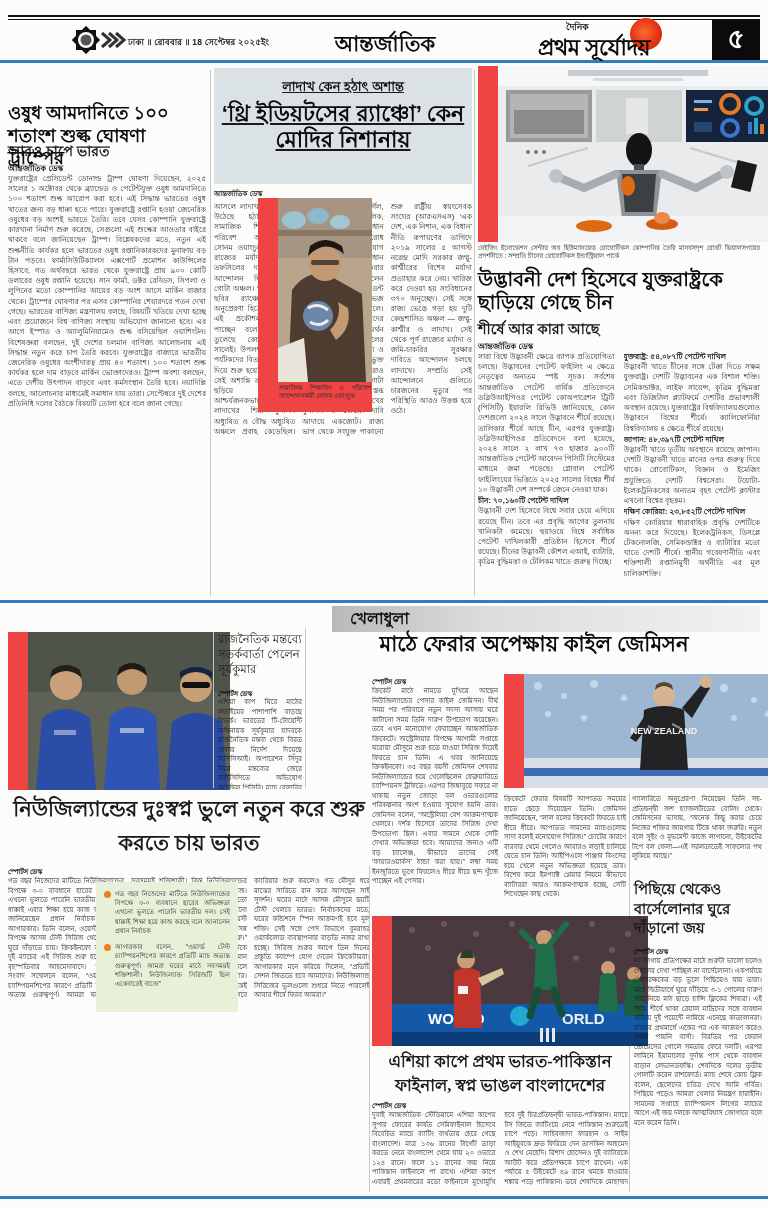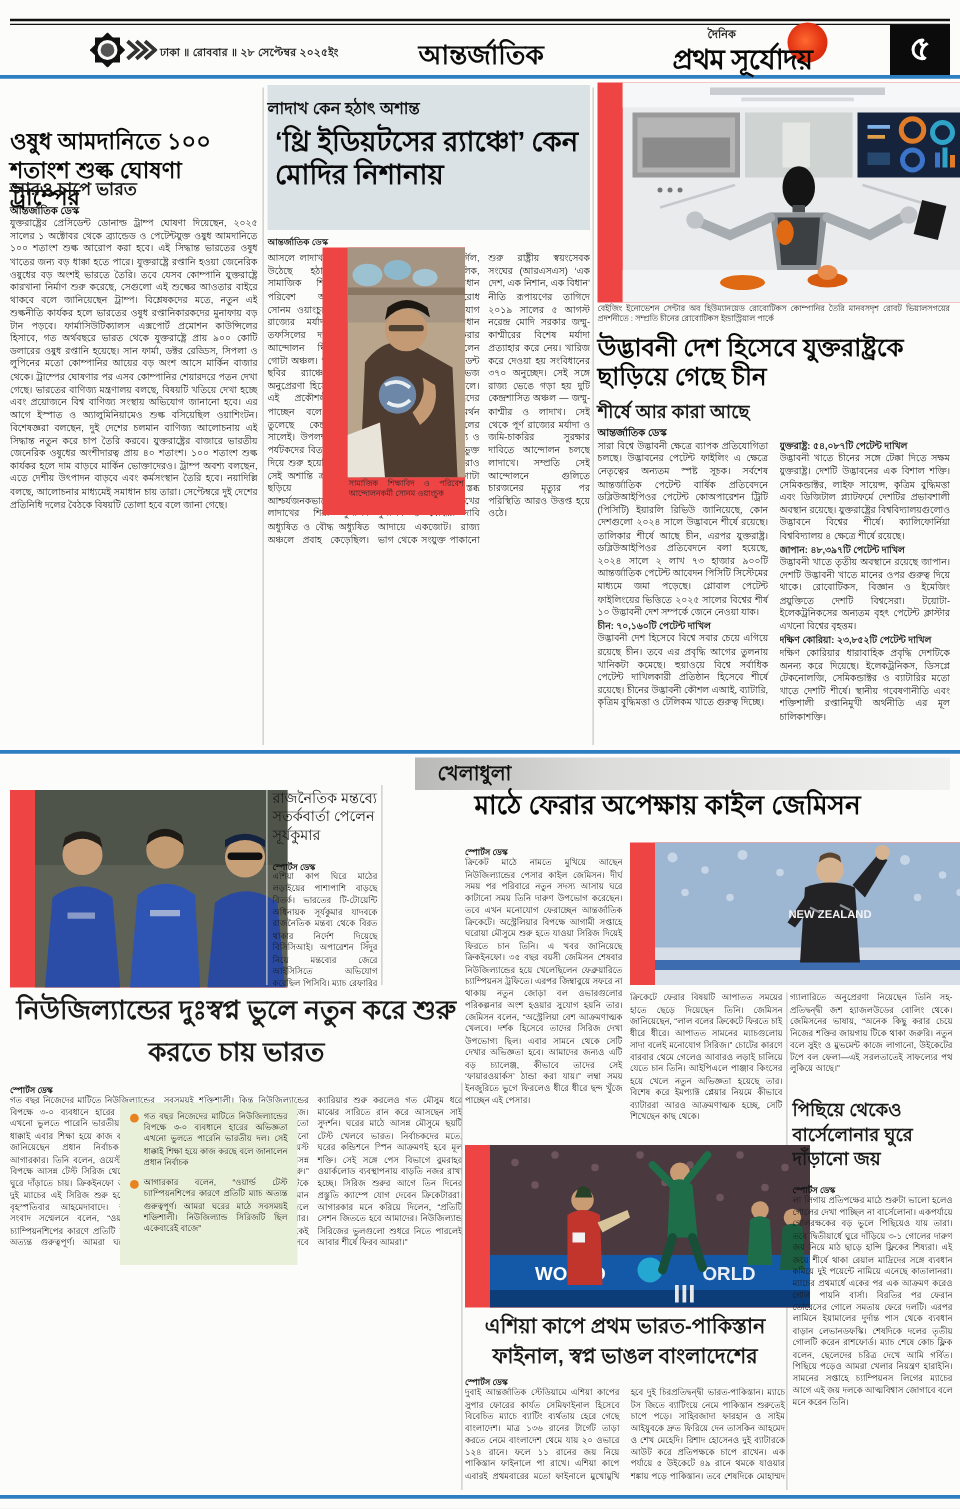--- a/index.html
+++ b/index.html
@@ -24,40 +24,40 @@
   
   .byline{font-size:8px;font-weight:800;color:#0d0d0d;}
   .byline-sm{font-size:6.6px;font-weight:800;color:#0d0d0d;}
   .body-text{font-size:7.4px;line-height:1.38;text-align:justify;color:#1c1c1c;overflow:hidden;}
   .body-sm{font-size:6.8px;line-height:1.4;text-align:justify;color:#1c1c1c;overflow:hidden;}
   .cols3{column-count:3;column-gap:7px;}
   .cols2{column-count:2;column-gap:9px;}
   .caption{font-size:6.4px;line-height:1.3;color:#2a2a2a;text-align:justify;}
   .h-tariff{left:8px;top:79px;width:198px;font-size:18px;line-height:1.25;font-weight:800;color:#0b0b0b;margin-top:23px;}
   .sub-tariff{left:8px;top:140px;width:198px;font-size:14px;font-weight:700;}
-  .ladakh-box{left:214px;top:68px;width:258px;height:116px;background:#dbe2e5;text-align:left;}
+  .ladakh-box{left:214px;top:68px;width:258px;height:116px;background:#dbe2e5;text-align:center;text-decoration:underline;}
   .ladakh-kicker{margin-top:9px;font-size:13px;font-weight:700;color:#111;}
   .ladakh-head{margin-top:3px;padding:0 6px;font-size:22px;line-height:1.18;font-weight:800;color:#0a0a0a;}
   .photo-frame{background:#ef4444;padding-left:20px;}
   .inno-head{left:478px;top:268px;width:282px;font-size:19.5px;line-height:1.18;font-weight:800;color:#0a0a0a;}
   .inno-sub{left:478px;top:318px;width:282px;font-size:14.5px;font-weight:700;}
   .stat-label{font-weight:800;}
   .stat-block{margin-top:1px;break-inside:avoid;}
   
   .sports-banner{left:332px;top:606px;width:428px;height:26px;
      background:linear-gradient(90deg,#b9b9b7 0%,#dcdcda 35%,#f2f2f0 100%);
      display:flex;align-items:center;}
   .sports-banner span{font-size:16px;font-weight:800;color:#111;padding-left:18px;}
   .h-surya{left:218px;top:632px;width:84px;font-size:11.5px;line-height:1.3;font-weight:400;}
   .h-jam{left:306px;top:628px;width:456px;text-align:center;font-size:21px;font-weight:800;color:#0a0a0a;}
   .h-nz{left:8px;top:792px;width:362px;text-align:center;font-size:21px;line-height:1.6;font-weight:800;}
   .greenbox{left:96px;top:882px;width:142px;height:130px;background:#e9f0da;padding:7px 8px;box-sizing:border-box;z-index:3;}
   .bullet-item{position:relative;padding-left:11px;font-size:6.6px;line-height:1.4;text-align:justify;margin-bottom:7px;color:#1d1d1d;}
   .bullet-item::before{content:"";position:absolute;left:0;top:2px;width:7px;height:7px;border-radius:50%;background:#e8821e;}
-  .h-asia{left:372px;top:1050px;width:256px;text-align:center;font-size:16.5px;line-height:1.45;font-weight:800;}
+  .h-asia{left:372px;top:1050px;width:256px;text-align:center;font-size:16.5px;line-height:1.45;font-weight:800;font-family:Liberation Serif, serif;}
   .h-barca{left:634px;top:880px;width:128px;font-size:14.5px;line-height:1.35;font-weight:800;}
   svg{display:block;}
 </style>
 </head>
 <body>
 
 <div class="page">
 
   <div class="abs topline"></div>
   <div class="abs topline2"></div>
@@ -67,21 +67,21 @@
       <g fill="#111">
         <rect x="4" y="4" width="20" height="20" transform="rotate(45 14 14)"></rect>
         <rect x="4" y="4" width="20" height="20"></rect>
       </g>
       <circle cx="14" cy="14" r="8" fill="#fcfcfa"></circle>
       <circle cx="14" cy="14" r="5.5" fill="#555"></circle>
       <path d="M30 7 L38 14 L30 21 M37 7 L45 14 L37 21 M44 7 L52 14 L44 21" stroke="#333" stroke-width="3" fill="none"></path>
     </svg>
   </div>
 
-  <div class="abs dateline">ঢাকা ॥ রোববার ॥ ২৮ সেপ্টেম্বর ২০২৫ইং</div>
+  <div class="abs dateline">ঢাকা ॥ রোববার ॥ 18 সেপ্টেম্বর ২০২৫ইং</div>
   <div class="abs section-title">আন্তর্জাতিক</div>
 
   <div class="abs nameplate">
     <span class="np-sun"></span>
     <span class="np-daily">দৈনিক</span>
     <span class="np-name">প্রথম সূর্যোদয়</span>
   </div>
 
   <div class="abs pagebox">৫</div>
   <div class="abs bluerule" style="top:60px;"></div>

